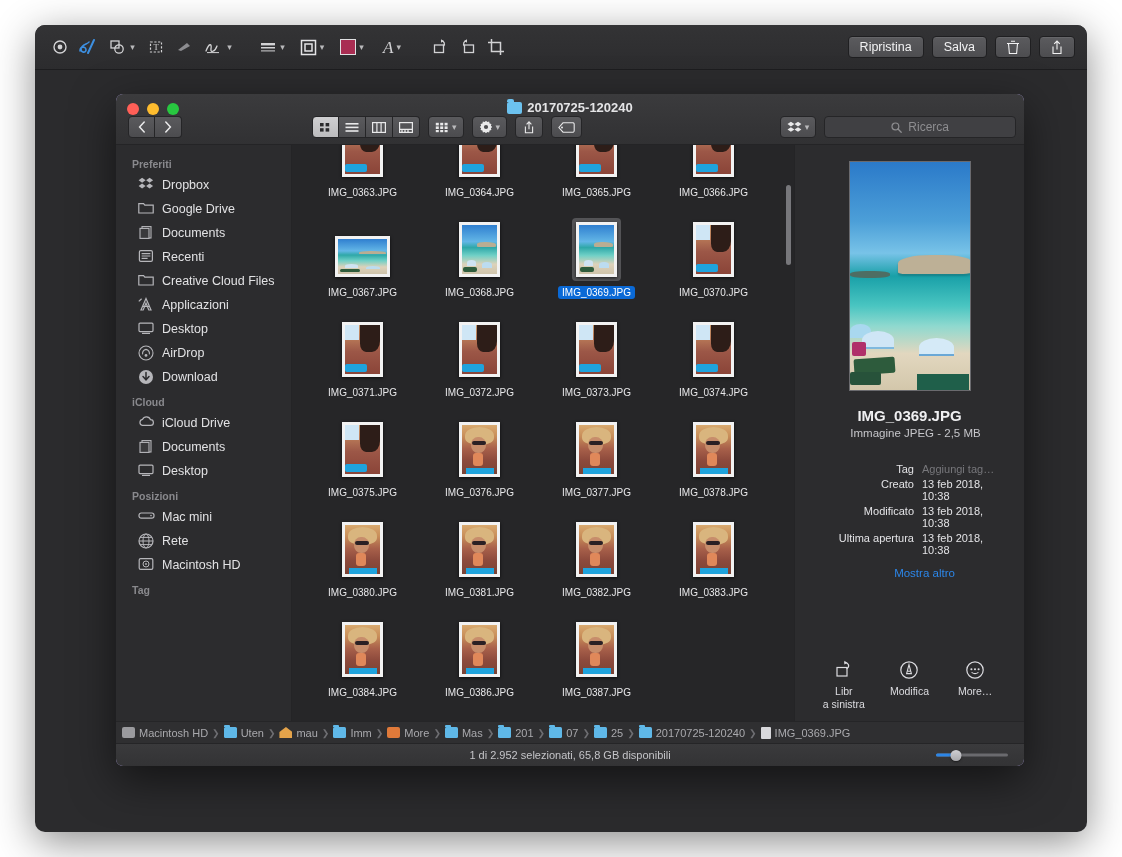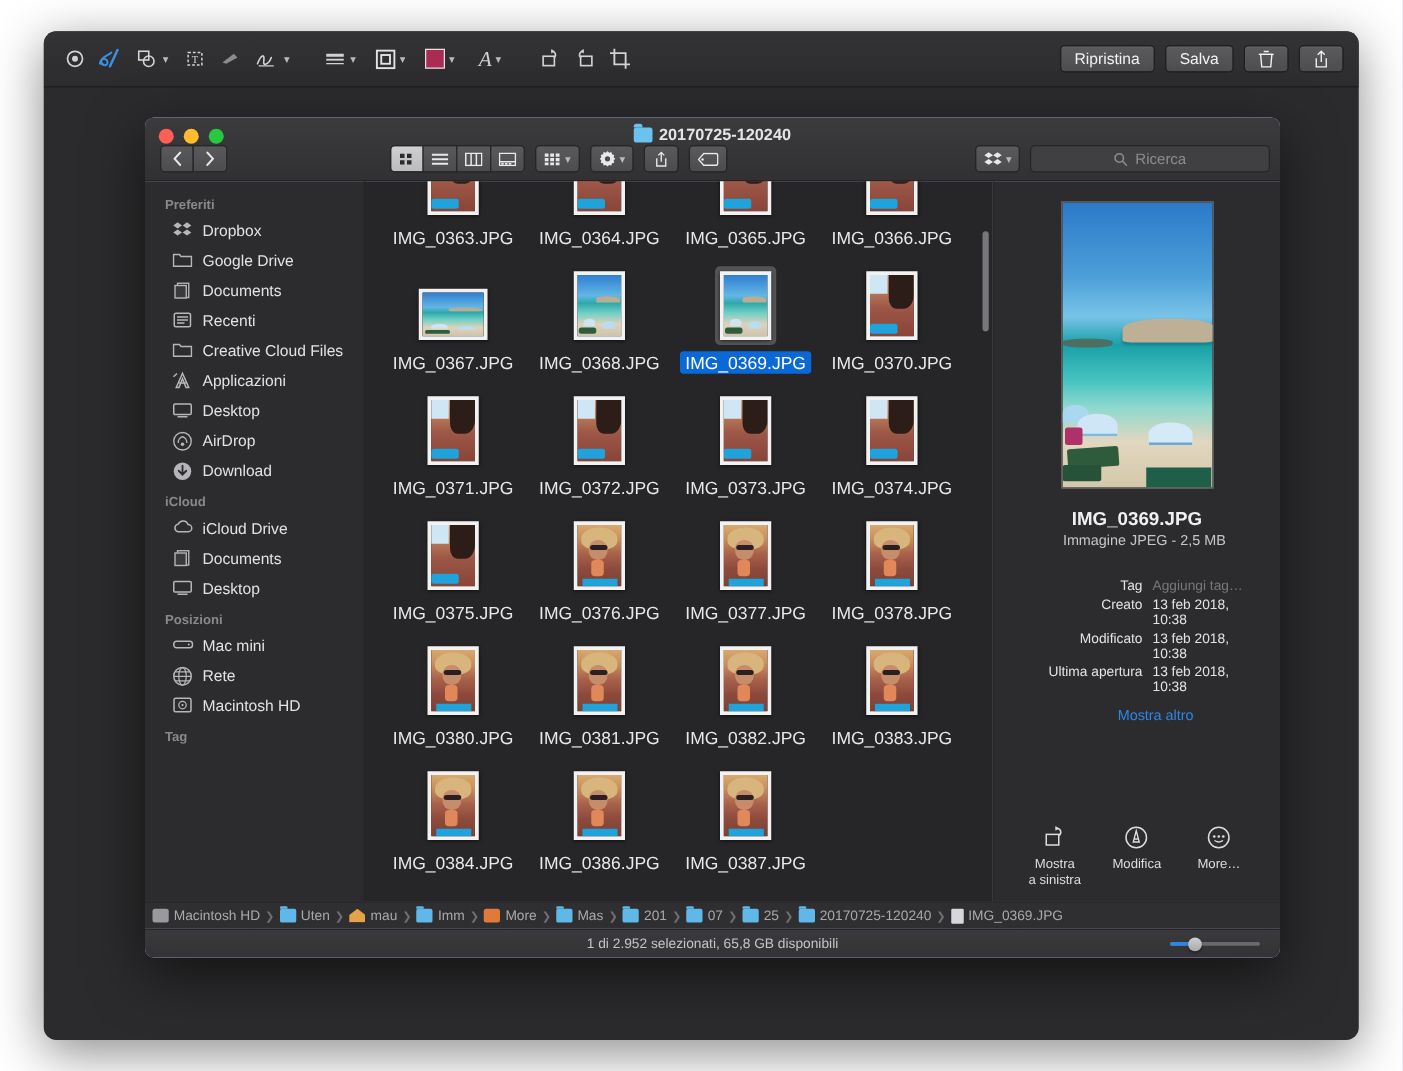--- a/index.html
+++ b/index.html
@@ -160,21 +160,21 @@
   }
   .thumb-wrap.sel { background: #545457; }
   .thumb {
     border: 3px solid #f2f2f2;
     box-shadow: 0 1px 3px rgba(0,0,0,.7);
     overflow: hidden; position: relative;
   }
   .thumb.portrait { width: 41px; height: 55px; }
   .thumb.landscape { width: 55px; height: 41px; }
   .lbl {
-    font-size: 14px; color: #e8e8ea;
+    font-size: 10px; color: #e8e8ea;
     margin-top: 5px; padding: 1px 4px; border-radius: 3px;
     white-space: nowrap;
   }
   .lbl.sel { background: #0a69d6; color: #fff; }
 
   
   .ph-beach { width:100%; height:100%; position:relative; background:
       linear-gradient(#2f7fd0 0%, #63b6e6 34%, #2fa8a8 46%, #6fd0c6 62%, #ddd2ba 80%, #cfc4ab 100%); }
   .ph-beach .rock { position:absolute; left:42%; top:34%; width:56%; height:10%;
       background:#b9ad93; border-radius:40% 50% 10% 10%; }
@@ -1053,21 +1053,21 @@
 
         <div id="quick-actions">
           <div class="qa">
             <span class="qa-ico">
               <svg width="20" height="19" viewBox="0 0 20 19">
                 <rect x="3" y="7.5" width="10" height="8.5" fill="none" stroke="#dcdce0" stroke-width="1.2"></rect>
                 <path d="M13 8.6 C16 6.5, 14.6 2.6, 11 2.6" fill="none" stroke="#dcdce0" stroke-width="1.2" stroke-linecap="round"></path>
                 <path d="M10.3 0.8 L10.3 4.6 L13.3 2.7 Z" fill="#dcdce0"></path>
               </svg>
             </span>
-            <span>Mostra</span>
+            <span>Libr</span>
             <span>a sinistra</span>
           </div>
           <div class="qa">
             <span class="qa-ico">
               <svg width="20" height="20" viewBox="0 0 20 20">
                 <circle cx="10" cy="10" r="8.2" fill="none" stroke="#dcdce0" stroke-width="1.2"></circle>
                 <path d="M10 4.6 L12.4 13.6 L7.6 13.6 Z" fill="none" stroke="#dcdce0" stroke-width="1.1"></path>
                 <path d="M8.4 11.2 L11.6 11.2" stroke="#dcdce0" stroke-width="1.1"></path>
               </svg>
             </span>

